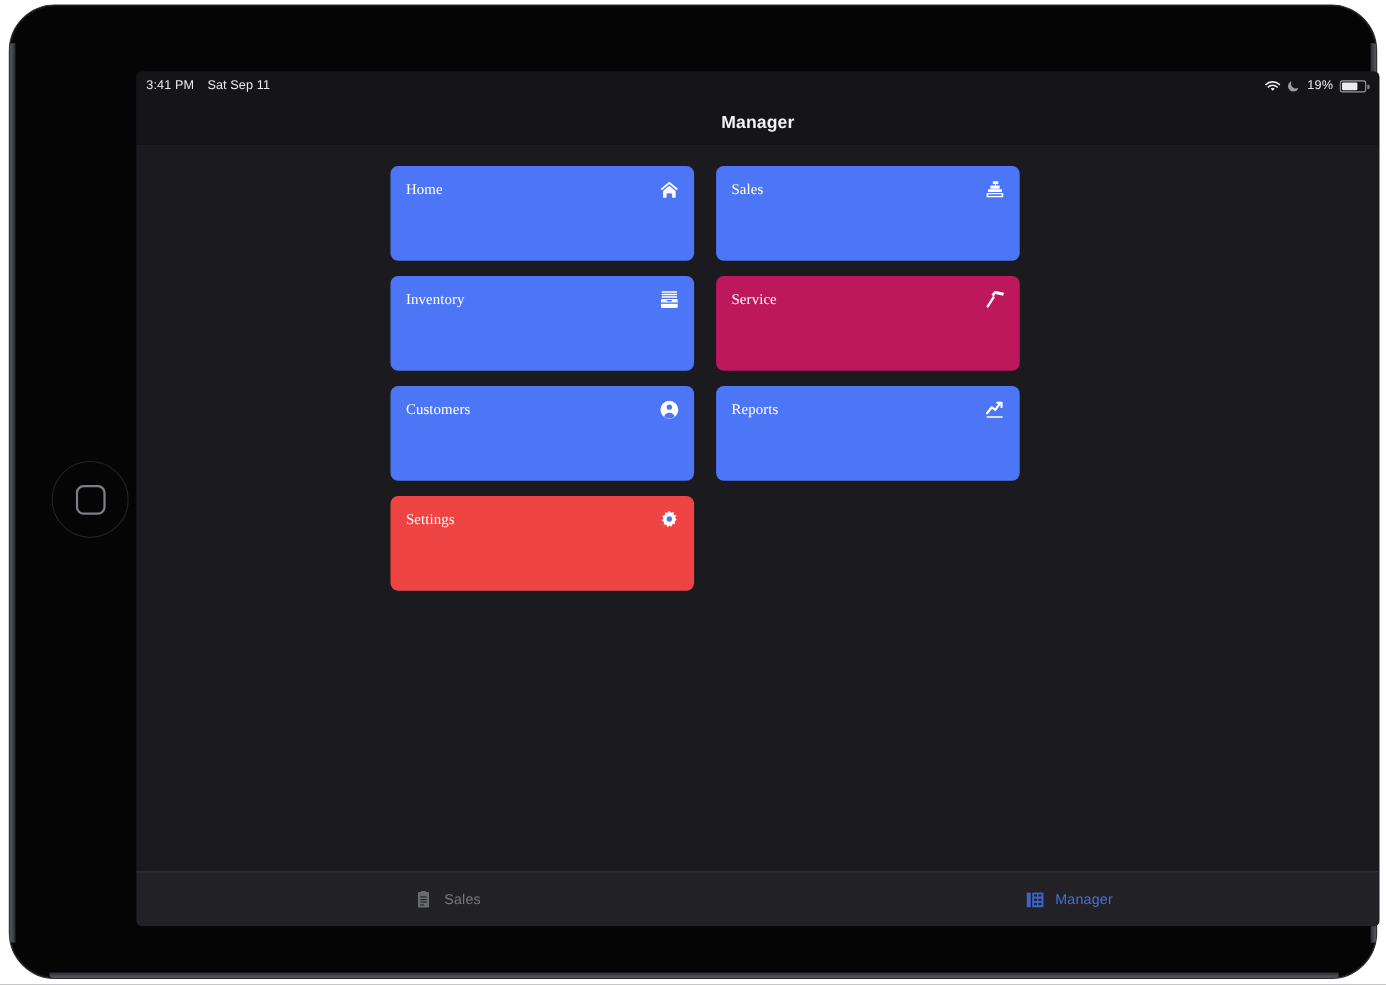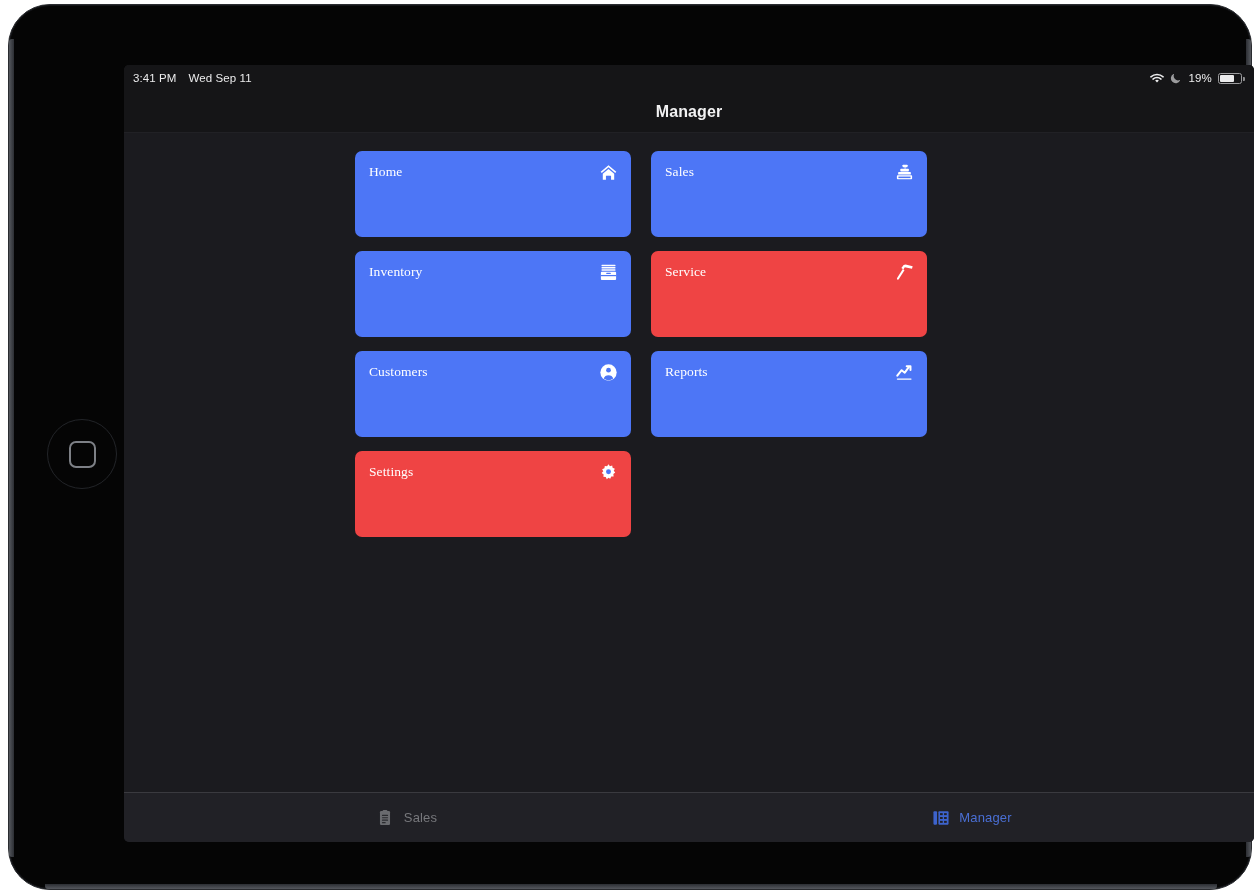--- a/index.html
+++ b/index.html
@@ -248,21 +248,21 @@
     <div class="hb-square"></div>
   </div>
 
   <div id="front-camera"></div>
 
   <div id="screen">
 
     <div id="status-bar">
       <div class="status-left">
         <span>3:41 PM</span>
-        <span>Wed Sep 11</span>
+        <span>Sat Sep 11</span>
       </div>
       <div class="status-right">
         <span>
           <svg class="icon-wifi" viewBox="0 0 16 12" fill="none">
             <path d="M1 4.1C3 2.2 5.4 1.3 8 1.3s5 0.9 7 2.8" stroke="#ededee" stroke-width="1.7" stroke-linecap="round"></path>
             <path d="M3.4 6.7C4.7 5.5 6.3 4.9 8 4.9s3.3 0.6 4.6 1.8" stroke="#ededee" stroke-width="1.7" stroke-linecap="round"></path>
             <path d="M8 10.6l-2.1-2.2C6.5 7.8 7.2 7.5 8 7.5s1.5 0.3 2.1 0.9L8 10.6z" fill="#ededee"></path>
           </svg>
         </span>
         <span>
@@ -316,21 +316,21 @@
               <rect x="2.6" y="1.8" width="14.8" height="1.5" rx="0.5" fill="#fff"></rect>
               <rect x="2.6" y="4.2" width="14.8" height="1.5" rx="0.5" fill="#fff"></rect>
               <rect x="2.6" y="6.6" width="14.8" height="1.5" rx="0.5" fill="#fff"></rect>
               <rect x="2" y="9.2" width="16" height="8.6" rx="1" fill="#fff"></rect>
               <rect x="2" y="12.6" width="16" height="1.3" fill="#4d76f6"></rect>
               <rect x="7.6" y="10.2" width="4.8" height="1.5" rx="0.5" fill="#4d76f6"></rect>
             </svg>
           </span>
         </div>
 
-        <div class="tile" style="background: #ef4444;">
+        <div class="tile" style="background: #be185d;">
           <span class="tile-label">Service</span>
           <span class="tile-icon">
             <svg width="19" height="19" viewBox="0 0 20 20" fill="none">
               <path d="M11.2 1.6 18.6 3.4 17.9 6.1 10.3 4.6l-1.4 2.3-2.2-1.6 2.4-3.3 2.1-0.4z" fill="#fff"></path>
               <path d="M8.2 6.2 10 7.5 3.9 17.2a1.1 1.1 0 0 1-1.8-1.2L8.2 6.2z" fill="#fff"></path>
             </svg>
           </span>
         </div>
 
         <div class="tile" style="background: rgb(77, 118, 246);">

